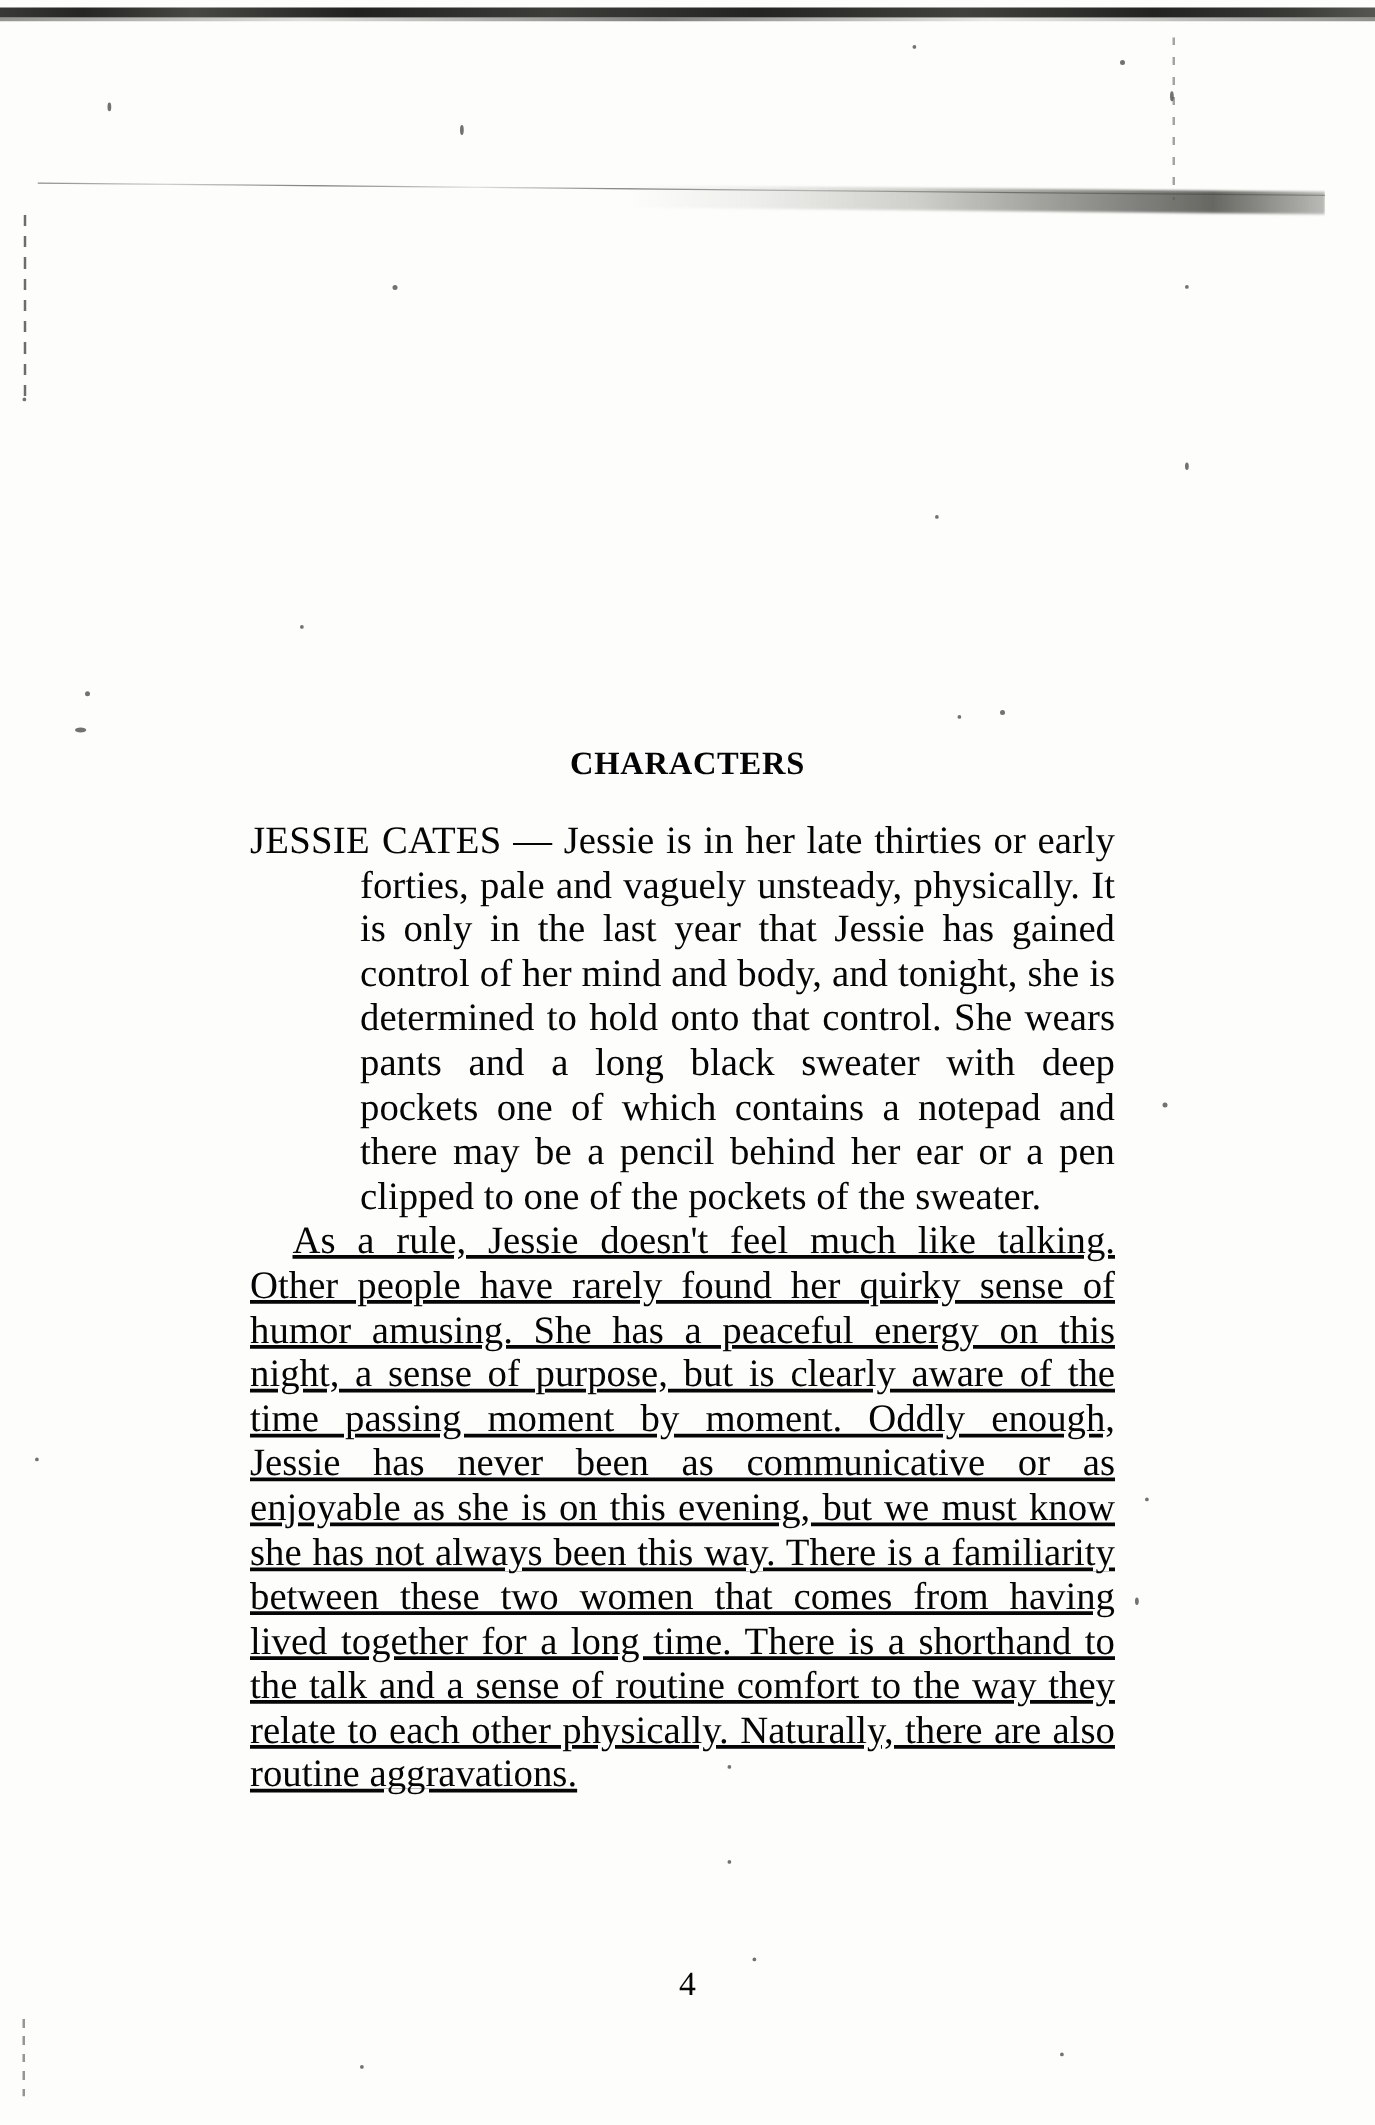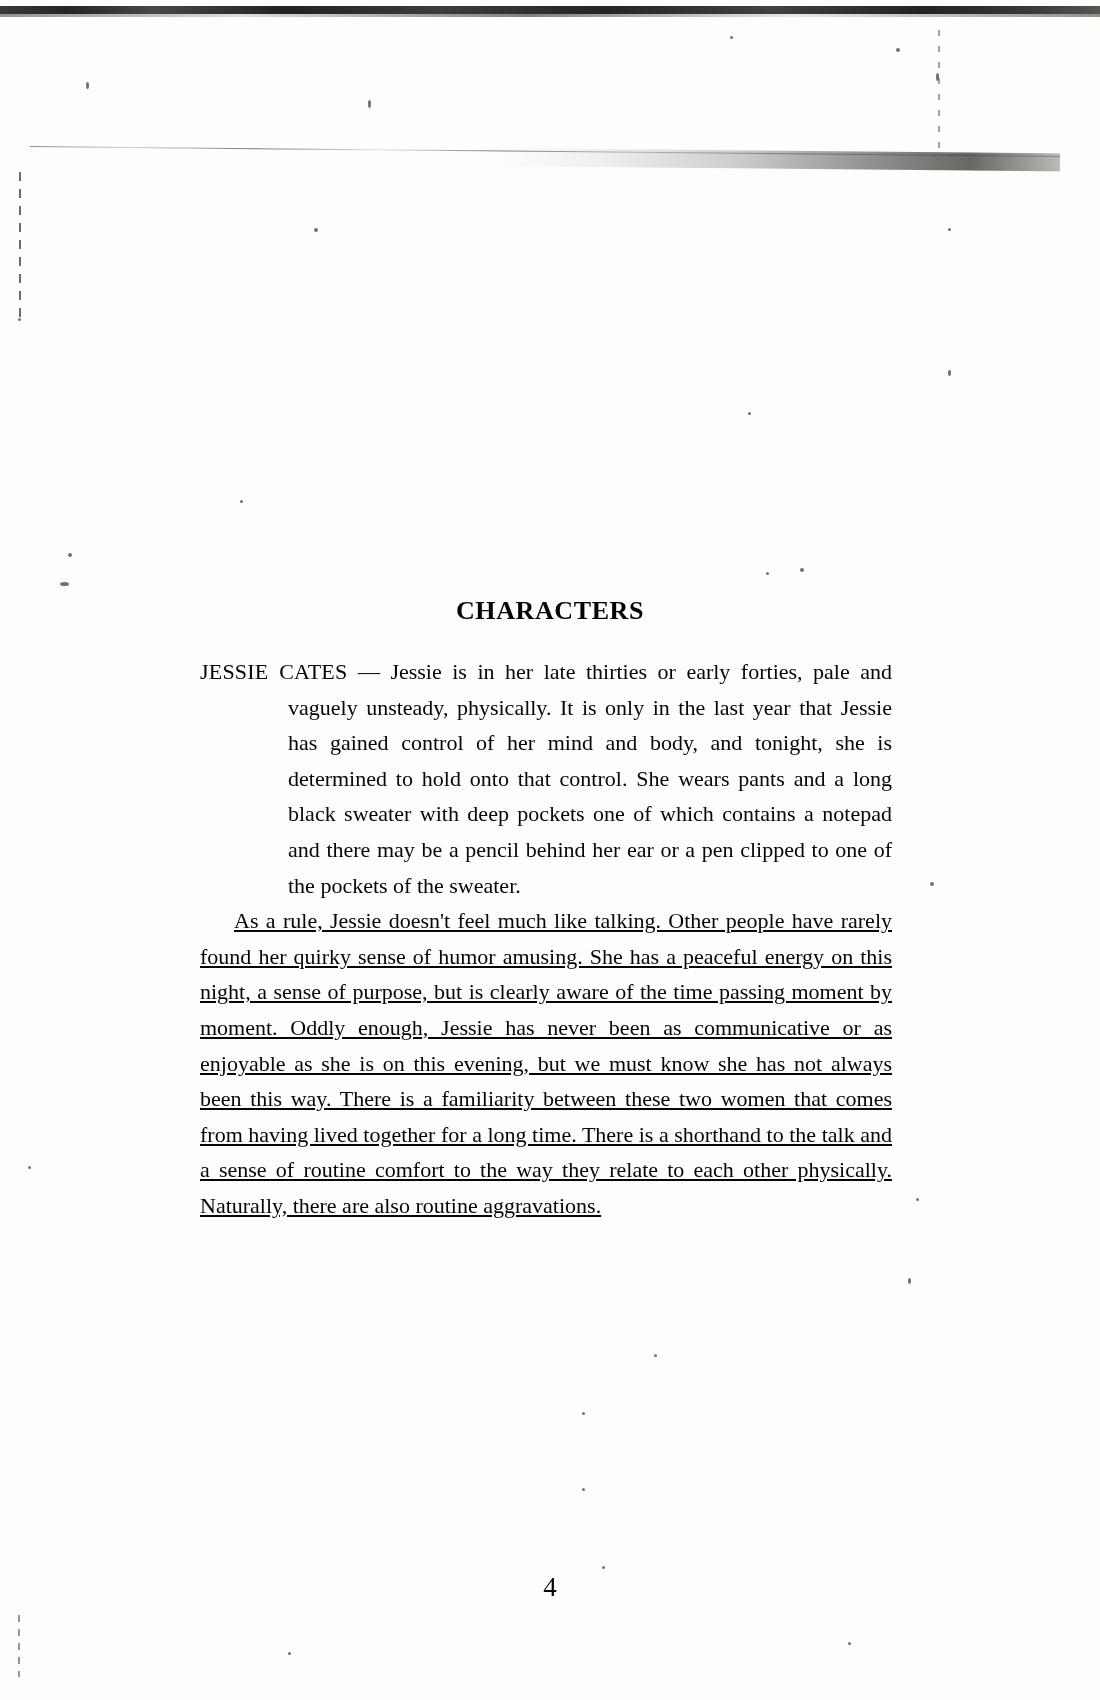--- a/index.html
+++ b/index.html
@@ -119,21 +119,21 @@
     letter-spacing: 0.6px;
   }
   .body-block {
     position: absolute;
     left: 200px;
     top: 654px;
     width: 692px;
   }
   p.para {
     margin: 0;
-    font-size: 22px;
+    font-size: 31px;
     line-height: 35.6px;
     text-align: justify;
     text-justify: inter-word;
     hyphens: none;
   }
   p.hanging {
     padding-left: 88px;
     text-indent: -88px;
   }
   p.indented {

